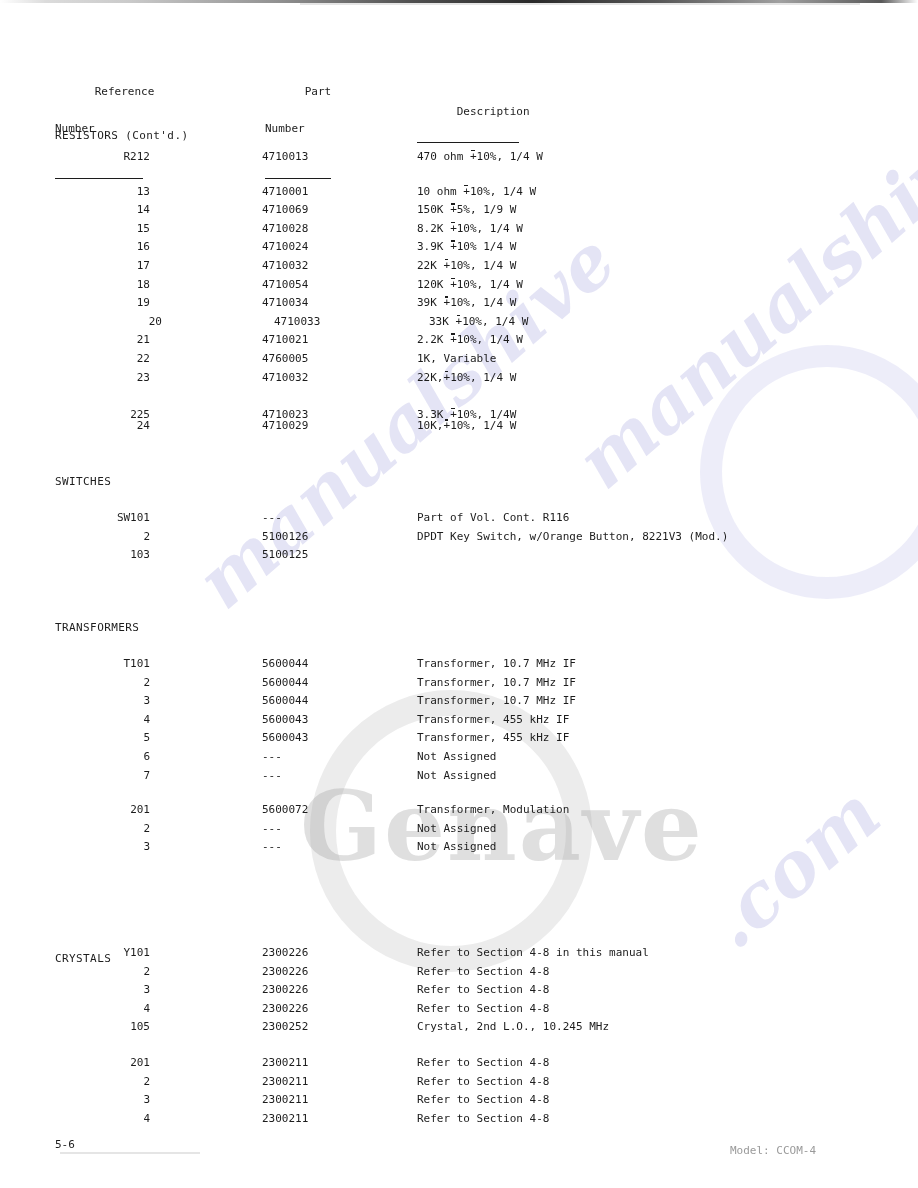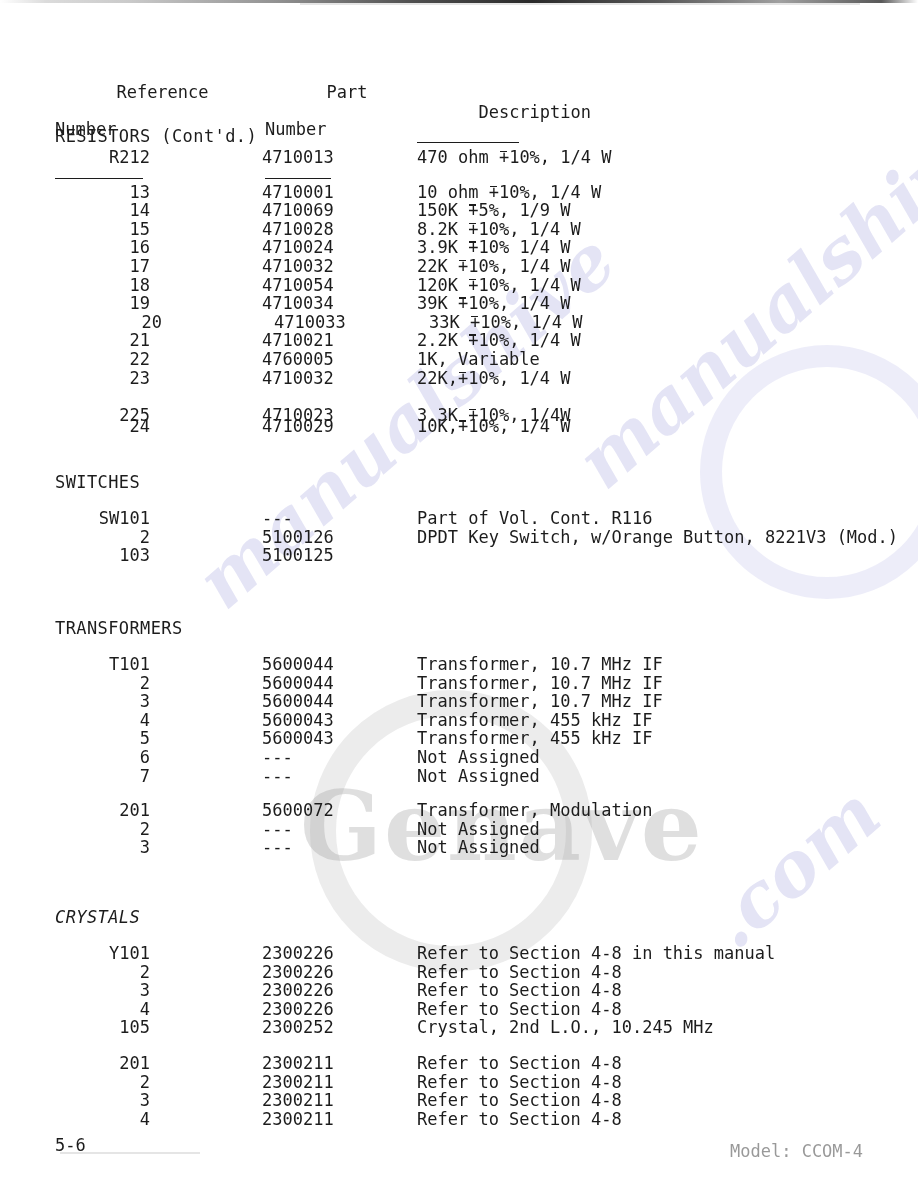--- a/index.html
+++ b/index.html
@@ -96,21 +96,21 @@
   .wm-s2 { top: 440px; left: 560px; }
   .wm-s3 { top: 900px; left: 690px; }
 
   
   .sheet {
     position: absolute;
     top: 0; left: 0;
     width: 918px;
     height: 1149px;
     color: #1c1c1c;
-    font-size: 17px;
+    font-size: 11px;
     line-height: 18.6px;
   }
 
   .hdr {
     position: absolute;
     white-space: pre;
   }
   .hdr-ref   { left: 55px;  top: 64px; }
   .hdr-part  { left: 265px; top: 64px; }
   .hdr-desc  { left: 417px; top: 84px; }
@@ -246,21 +246,21 @@
         <div class="row" style="top: 655px;"><span class="c-ref">T101</span><span class="c-part">5600044</span><span class="c-desc"><span>Transformer, 10.7 MHz IF</span></span></div>
         <div class="row" style="top: 673.6px;"><span class="c-ref">2</span><span class="c-part">5600044</span><span class="c-desc"><span>Transformer, 10.7 MHz IF</span></span></div>
         <div class="row" style="top: 692.2px;"><span class="c-ref">3</span><span class="c-part">5600044</span><span class="c-desc"><span>Transformer, 10.7 MHz IF</span></span></div>
         <div class="row" style="top: 710.8px;"><span class="c-ref">4</span><span class="c-part">5600043</span><span class="c-desc"><span>Transformer, 455 kHz IF</span></span></div>
         <div class="row" style="top: 729.4px;"><span class="c-ref">5</span><span class="c-part">5600043</span><span class="c-desc"><span>Transformer, 455 kHz IF</span></span></div>
         <div class="row" style="top: 748px;"><span class="c-ref">6</span><span class="c-part">---</span><span class="c-desc"><span>Not Assigned</span></span></div>
         <div class="row" style="top: 766.6px;"><span class="c-ref">7</span><span class="c-part">---</span><span class="c-desc"><span>Not Assigned</span></span></div>
         <div class="row" style="top: 801px;"><span class="c-ref">201</span><span class="c-part">5600072</span><span class="c-desc"><span>Transformer, Modulation</span></span></div>
         <div class="row" style="top: 819.6px;"><span class="c-ref">2</span><span class="c-part">---</span><span class="c-desc"><span>Not Assigned</span></span></div>
         <div class="row" style="top: 838.2px;"><span class="c-ref">3</span><span class="c-part">---</span><span class="c-desc"><span>Not Assigned</span></span></div>
-        <div class="section-title" style="top: 908px; font-style: italic;">CRYSTALS</div>
+        <div class="section-title" style="top: 950px;">CRYSTALS</div>
         <div class="row" style="top: 944px;"><span class="c-ref">Y101</span><span class="c-part">2300226</span><span class="c-desc"><span>Refer to Section 4-8 in this manual</span></span></div>
         <div class="row" style="top: 962.6px;"><span class="c-ref">2</span><span class="c-part">2300226</span><span class="c-desc"><span>Refer to Section 4-8</span></span></div>
         <div class="row" style="top: 981.2px;"><span class="c-ref">3</span><span class="c-part">2300226</span><span class="c-desc"><span>Refer to Section 4-8</span></span></div>
         <div class="row" style="top: 999.8px;"><span class="c-ref">4</span><span class="c-part">2300226</span><span class="c-desc"><span>Refer to Section 4-8</span></span></div>
         <div class="row" style="top: 1018.4px;"><span class="c-ref">105</span><span class="c-part">2300252</span><span class="c-desc"><span>Crystal, 2nd L.O., 10.245 MHz</span></span></div>
         <div class="row" style="top: 1054px;"><span class="c-ref">201</span><span class="c-part">2300211</span><span class="c-desc"><span>Refer to Section 4-8</span></span></div>
         <div class="row" style="top: 1072.6px;"><span class="c-ref">2</span><span class="c-part">2300211</span><span class="c-desc"><span>Refer to Section 4-8</span></span></div>
         <div class="row" style="top: 1091.2px;"><span class="c-ref">3</span><span class="c-part">2300211</span><span class="c-desc"><span>Refer to Section 4-8</span></span></div>
         <div class="row" style="top: 1109.8px;"><span class="c-ref">4</span><span class="c-part">2300211</span><span class="c-desc"><span>Refer to Section 4-8</span></span></div>
       </div>

